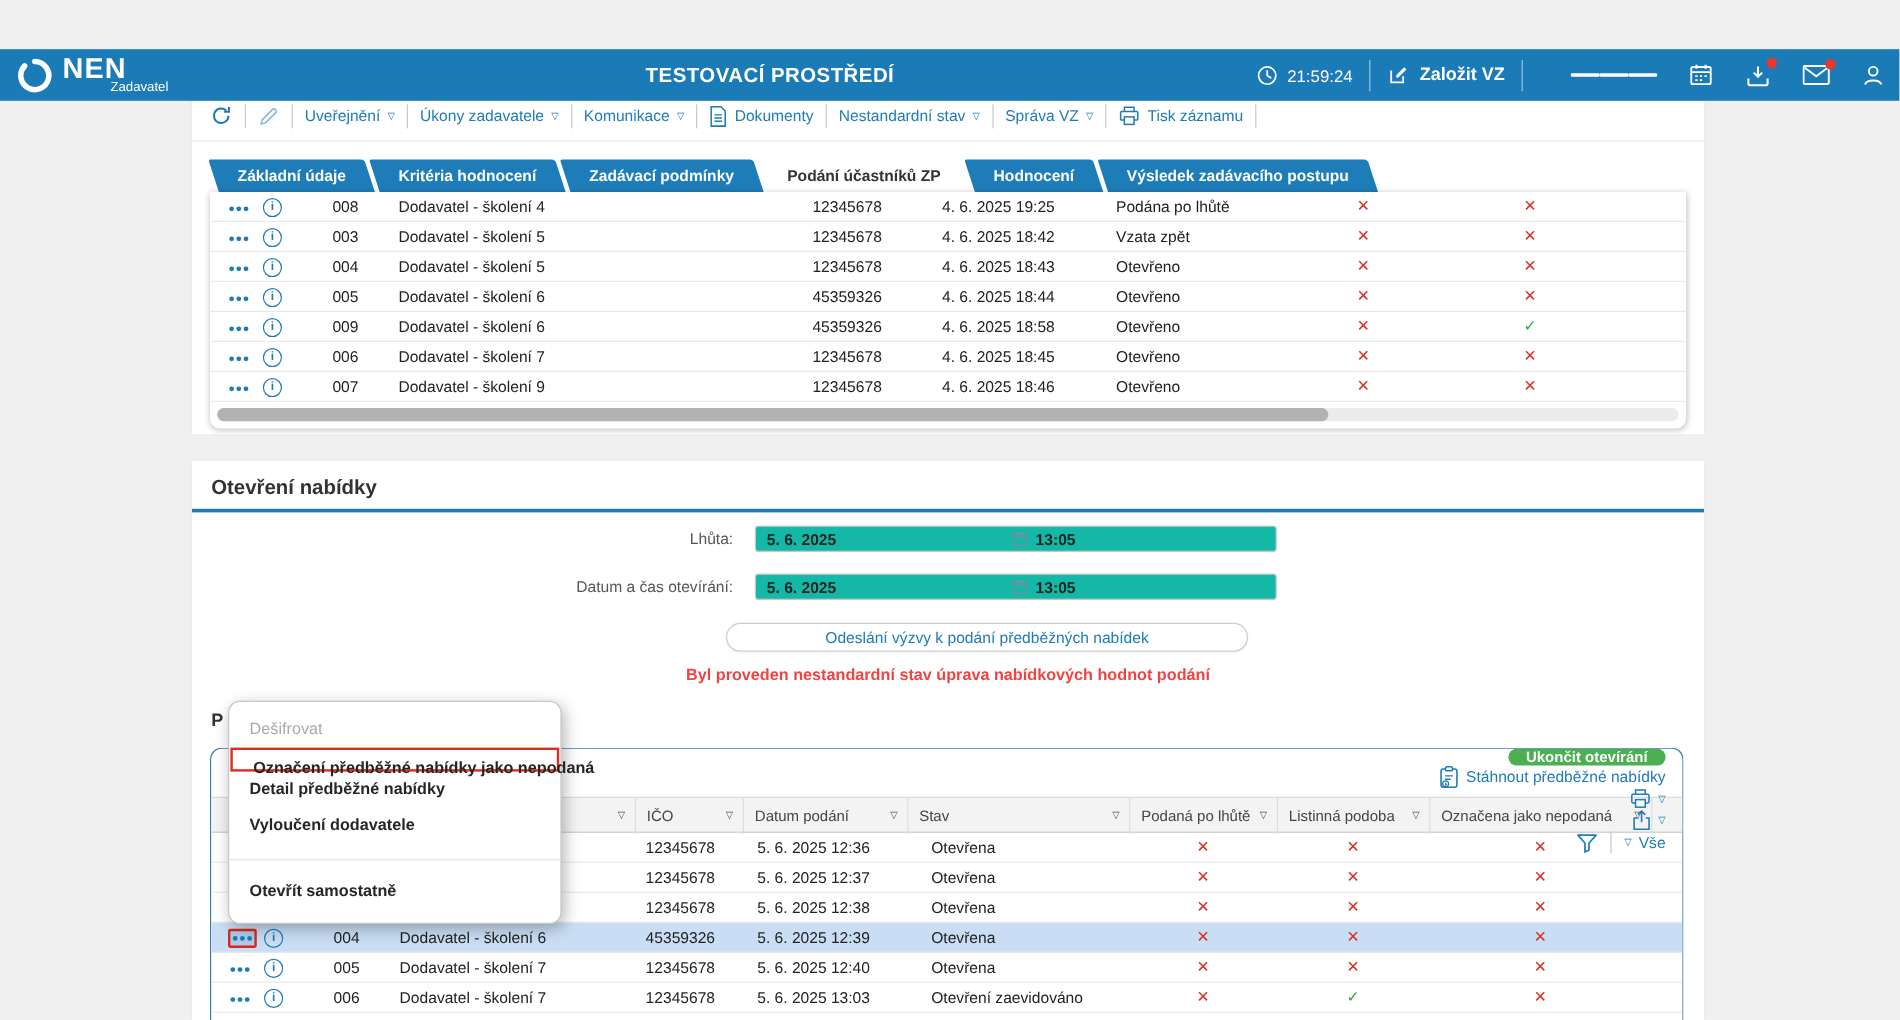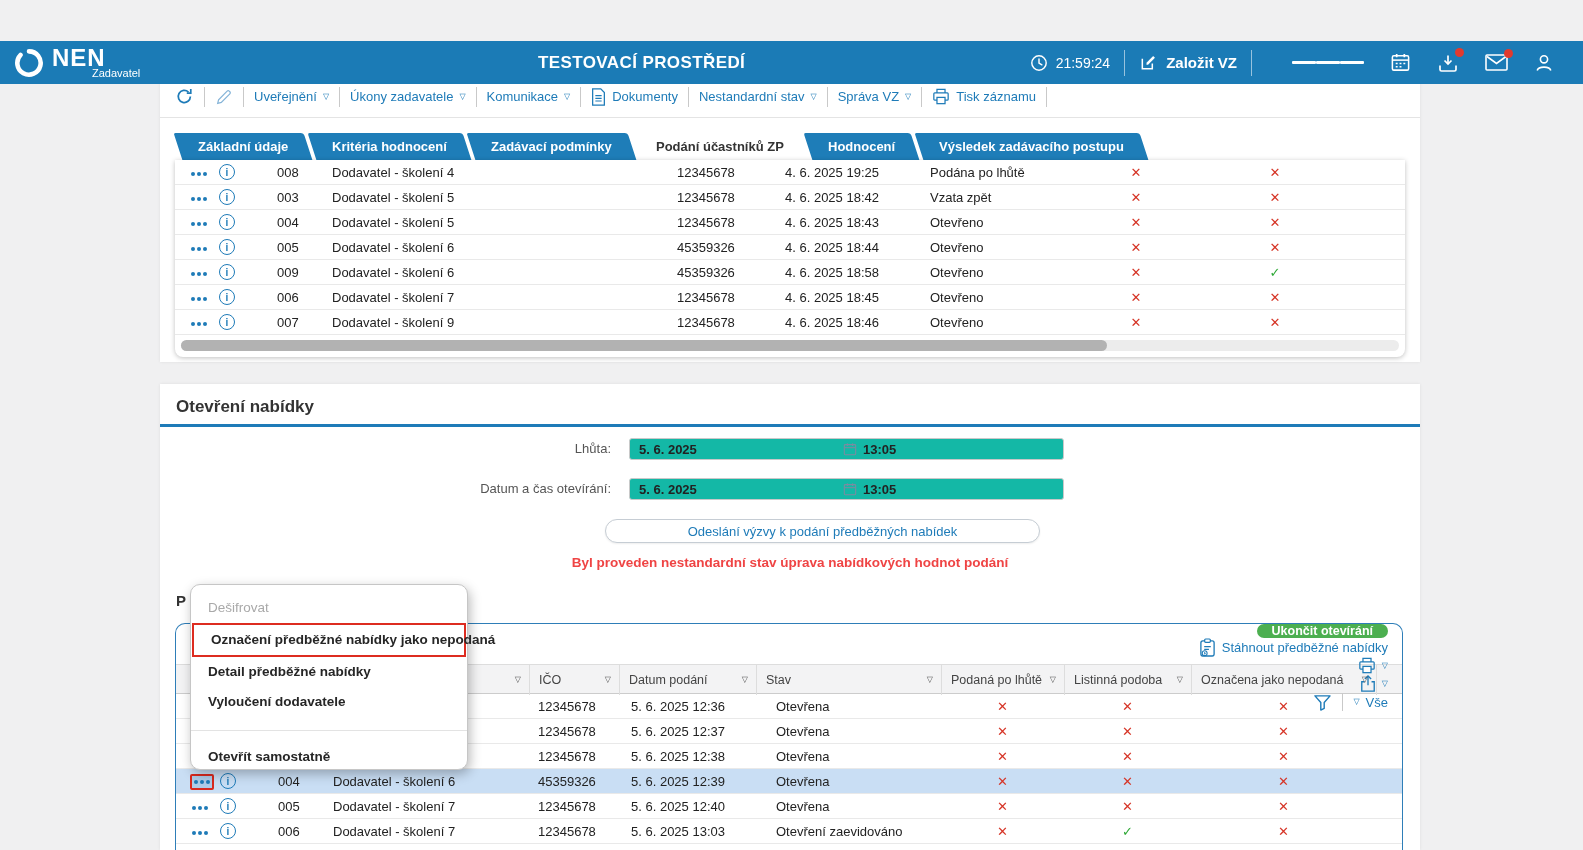--- a/index.html
+++ b/index.html
@@ -17,21 +17,21 @@
     background:#1b7bb6; display:flex; align-items:center; z-index:60;margin-top:41px;
   }
   .logo-wrap { display:flex; align-items:center; padding-left:14px; gap:8px; }
   .logo-text { position:relative; color:#fff; }
   .logo-text .nen { font-size:24px; font-weight:bold; letter-spacing:1px; line-height:24px; }
   .logo-text .sub { font-size:11px; margin:-3px 0 0 40px; }
   .env-title {
     position:absolute; left:538px; top:0; height:43px; line-height:43px;
     color:#fff; font-size:17px; font-weight:bold; letter-spacing:.4px;
   }
-  .header-right { position:absolute; right:0; top:0; height:43px; display:flex; align-items:center; padding-right:29px;justify-content:flex-end; }
+  .header-right { position:absolute; right:0; top:0; height:43px; display:flex; align-items:center; padding-right:12px;justify-content:flex-end; }
   .hdr-group { display:flex; align-items:center; gap:8px; color:#fff; }
   .hdr-time { font-size:14px; }
   .hdr-sep { width:1px; height:26px; background:rgba(255,255,255,.55); margin:0 14px; }
   .hdr-vz { font-size:15px; font-weight:bold; color:#fff; }
   .hdr-ic { position:relative; display:flex; align-items:center; justify-content:center; margin-left:26px; }
   .hdr-ic:first-child { margin-left:0; }
   .badge-dot { position:absolute; right:-5px; top:-5px; width:9px; height:9px; border-radius:50%; background:#e23a2e; }
   .burger span { display:block; width:24px; height:3px; background:#fff; border-radius:1px; margin:4px 0; }
   
   .breadcrumb {
@@ -130,21 +130,21 @@
   .t2-ico { padding-left:9px; } .t2-date { padding-left:12px; } .t2-stav { padding-left:20px; }
   .sel-dots { display:inline-flex; border:2px solid #d8291f; background:#aecbe8; border-radius:2px; }
   
   .ctx-menu {
     position:absolute; left:190px; top:584px; width:278px; height:186px; z-index:40;
     background:#fff; border:1px solid #c6c6c6; border-radius:10px;
     box-shadow:2px 4px 12px rgba(0,0,0,.28); padding:8px 0;
   }
   .mi { font-size:13.5px; font-weight:bold; color:#262626; padding-left:17px; height:30px; line-height:30px; cursor:pointer; white-space:nowrap; }
   .mi.disabled { color:#a9a9a9; font-weight:normal; cursor:default; }
-  .mi.red-box { height:34px; line-height:30px; border:2px solid #dd2c20; margin:0 1px; }
+  .mi.red-box { height:20px; line-height:30px; border:2px solid #dd2c20; margin:0 1px; }
   .menu-divider { height:1px; background:#e3e3e3; margin:13px 0 11px; }
   svg { display:block; }
 </style>
 </head>
 <body>
 
 <div class="app-header">
   <div class="logo-wrap">
     <svg width="30" height="30" viewBox="0 0 36 36">
       <path d="M18 4a14 14 0 1 1-10.2 4.4" stroke="#fff" stroke-width="5.5" fill="none" stroke-linecap="round"></path>

